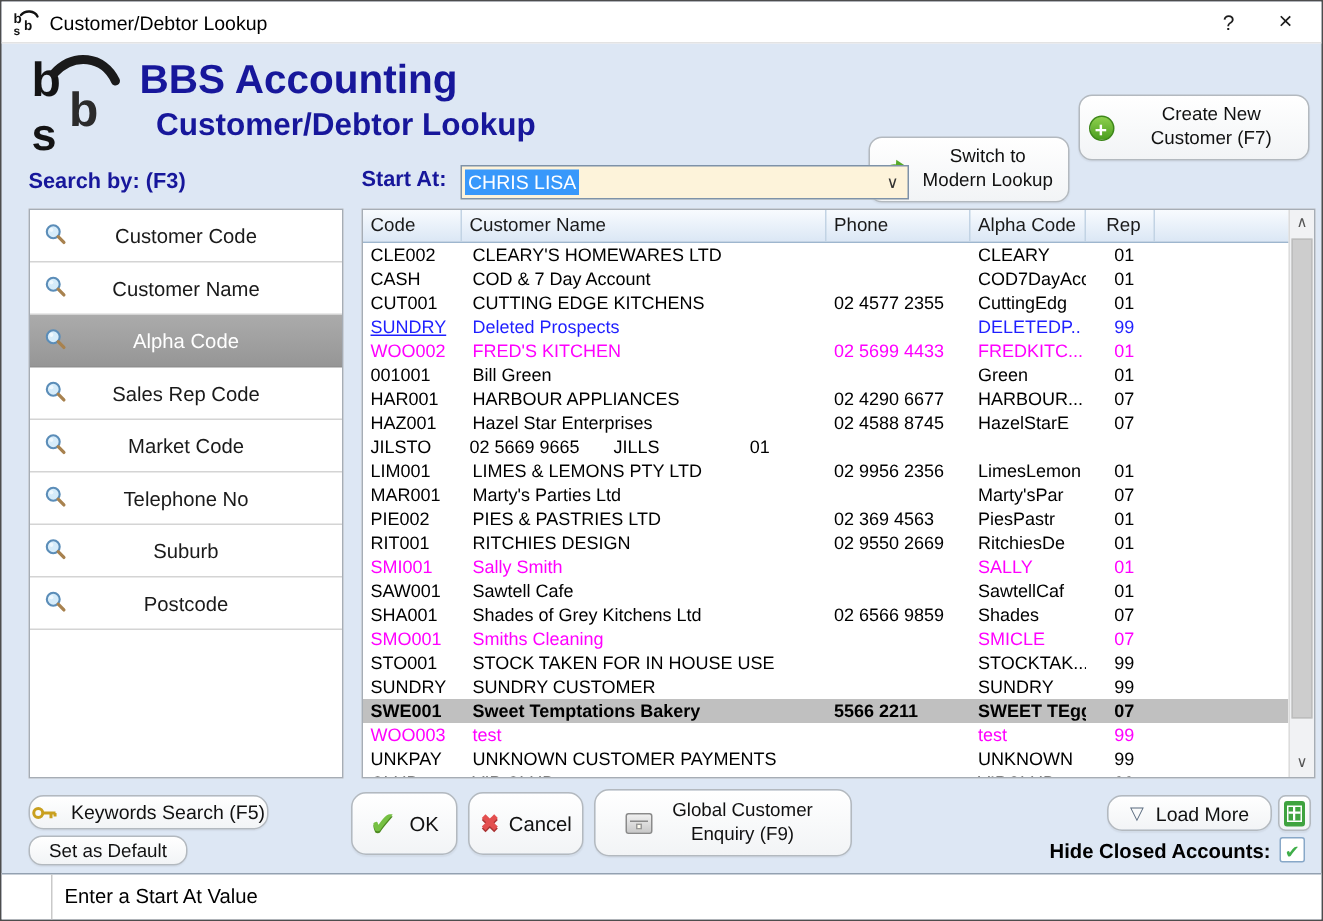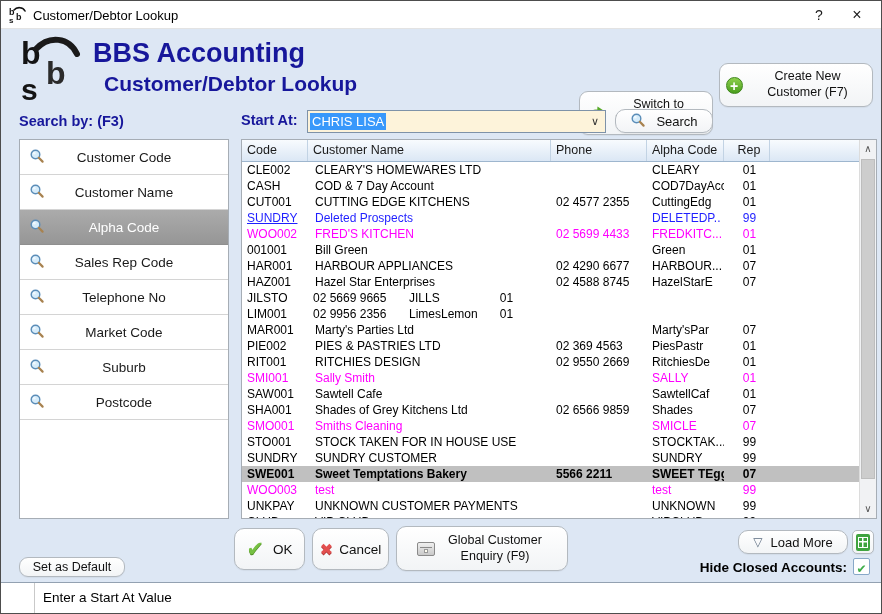--- a/index.html
+++ b/index.html
@@ -154,30 +154,20 @@
     <span class="plus-icon">+</span>
     <span class="btn-2line">Create New Customer (F7)</span>
   </div>
 
   <div class="lbl lbl-searchby">Search by: (F3)</div>
   <div class="lbl lbl-startat">Start At:</div>
   <div class="combo">
     <span class="val">CHRIS LISA</span>
     <span class="chev">∨</span>
   </div>
-  <div class="btn btn-search">
-    <span class="mag-slot">
-  <svg width="16" height="16" viewBox="0 0 16 16">
-    <circle cx="6.5" cy="6.5" r="4.3" fill="#d6ecfa" stroke="#5b8db8" stroke-width="1.4"></circle>
-    <circle cx="5.2" cy="5.2" r="1.4" fill="#f2fafe" opacity="0.9"></circle>
-    <line x1="9.8" y1="9.8" x2="13.6" y2="13.6" stroke="#a8824f" stroke-width="2.2" stroke-linecap="round"></line>
-  </svg>
-</span>
-    <span>Search</span>
-  </div>
 
   <div class="sidebar">
       <div class="sb-item">
   <svg width="16" height="16" viewBox="0 0 16 16">
     <circle cx="6.5" cy="6.5" r="4.3" fill="#d6ecfa" stroke="#5b8db8" stroke-width="1.4"></circle>
     <circle cx="5.2" cy="5.2" r="1.4" fill="#f2fafe" opacity="0.9"></circle>
     <line x1="9.8" y1="9.8" x2="13.6" y2="13.6" stroke="#a8824f" stroke-width="2.2" stroke-linecap="round"></line>
   </svg>
 <span>Customer Code</span>
       </div>
@@ -204,29 +194,29 @@
     <line x1="9.8" y1="9.8" x2="13.6" y2="13.6" stroke="#a8824f" stroke-width="2.2" stroke-linecap="round"></line>
   </svg>
 <span>Sales Rep Code</span>
       </div>
       <div class="sb-item">
   <svg width="16" height="16" viewBox="0 0 16 16">
     <circle cx="6.5" cy="6.5" r="4.3" fill="#d6ecfa" stroke="#5b8db8" stroke-width="1.4"></circle>
     <circle cx="5.2" cy="5.2" r="1.4" fill="#f2fafe" opacity="0.9"></circle>
     <line x1="9.8" y1="9.8" x2="13.6" y2="13.6" stroke="#a8824f" stroke-width="2.2" stroke-linecap="round"></line>
   </svg>
+<span>Market Code</span>
+      </div>
+      <div class="sb-item">
+  <svg width="16" height="16" viewBox="0 0 16 16">
+    <circle cx="6.5" cy="6.5" r="4.3" fill="#d6ecfa" stroke="#5b8db8" stroke-width="1.4"></circle>
+    <circle cx="5.2" cy="5.2" r="1.4" fill="#f2fafe" opacity="0.9"></circle>
+    <line x1="9.8" y1="9.8" x2="13.6" y2="13.6" stroke="#a8824f" stroke-width="2.2" stroke-linecap="round"></line>
+  </svg>
 <span>Telephone No</span>
-      </div>
-      <div class="sb-item">
-  <svg width="16" height="16" viewBox="0 0 16 16">
-    <circle cx="6.5" cy="6.5" r="4.3" fill="#d6ecfa" stroke="#5b8db8" stroke-width="1.4"></circle>
-    <circle cx="5.2" cy="5.2" r="1.4" fill="#f2fafe" opacity="0.9"></circle>
-    <line x1="9.8" y1="9.8" x2="13.6" y2="13.6" stroke="#a8824f" stroke-width="2.2" stroke-linecap="round"></line>
-  </svg>
-<span>Market Code</span>
       </div>
       <div class="sb-item">
   <svg width="16" height="16" viewBox="0 0 16 16">
     <circle cx="6.5" cy="6.5" r="4.3" fill="#d6ecfa" stroke="#5b8db8" stroke-width="1.4"></circle>
     <circle cx="5.2" cy="5.2" r="1.4" fill="#f2fafe" opacity="0.9"></circle>
     <line x1="9.8" y1="9.8" x2="13.6" y2="13.6" stroke="#a8824f" stroke-width="2.2" stroke-linecap="round"></line>
   </svg>
 <span>Suburb</span>
       </div>
       <div class="sb-item">
@@ -306,20 +296,21 @@
           <div class="cell col-rep">07</div>
         </div>
         <div class="trow c-normal">
           <div class="cell col-code">JILSTO</div>
           <div class="cell col-phone">02 5669 9665</div>
           <div class="cell col-alpha">JILLS</div>
           <div class="cell col-rep">01</div>
         </div>
         <div class="trow c-normal">
           <div class="cell col-code">LIM001</div>
+          <div class="cell col-name">LIMES &amp; LEMONS PTY LTD</div>
           <div class="cell col-phone">02 9956 2356</div>
           <div class="cell col-alpha">LimesLemon</div>
           <div class="cell col-rep">01</div>
         </div>
         <div class="trow c-normal">
           <div class="cell col-code">MAR001</div>
           <div class="cell col-name">Marty's Parties Ltd</div>
           <div class="cell col-phone"></div>
           <div class="cell col-alpha">Marty'sPar</div>
           <div class="cell col-rep">07</div>
@@ -409,20 +400,27 @@
           <div class="cell col-rep">99</div>
         </div>
       </div>
     <div class="vscroll">
       <div class="sb-arrow up">∧</div>
       <div class="sb-thumb"></div>
       <div class="sb-arrow down">∨</div>
     </div>
   </div>
 
+  <div class="btn btn-keywords">
+    <svg width="18" height="12" viewBox="0 0 18 12">
+      <circle cx="4.5" cy="6" r="3" fill="none" stroke="#c9a01f" stroke-width="2"></circle>
+      <path d="M7.5 6 H16 M13 6 V9.5 M15.7 6 V8.4" stroke="#c9a01f" stroke-width="2" fill="none"></path>
+    </svg>
+    <span>Keywords Search (F5)</span>
+  </div>
   <div class="btn btn-setdefault">
     <span>Set as Default</span>
   </div>
   <div class="btn btn-ok">
     <span class="ok-check">✔</span>
     <span>OK</span>
   </div>
   <div class="btn btn-cancel">
     <span class="cancel-x">✖</span>
     <span>Cancel</span>

